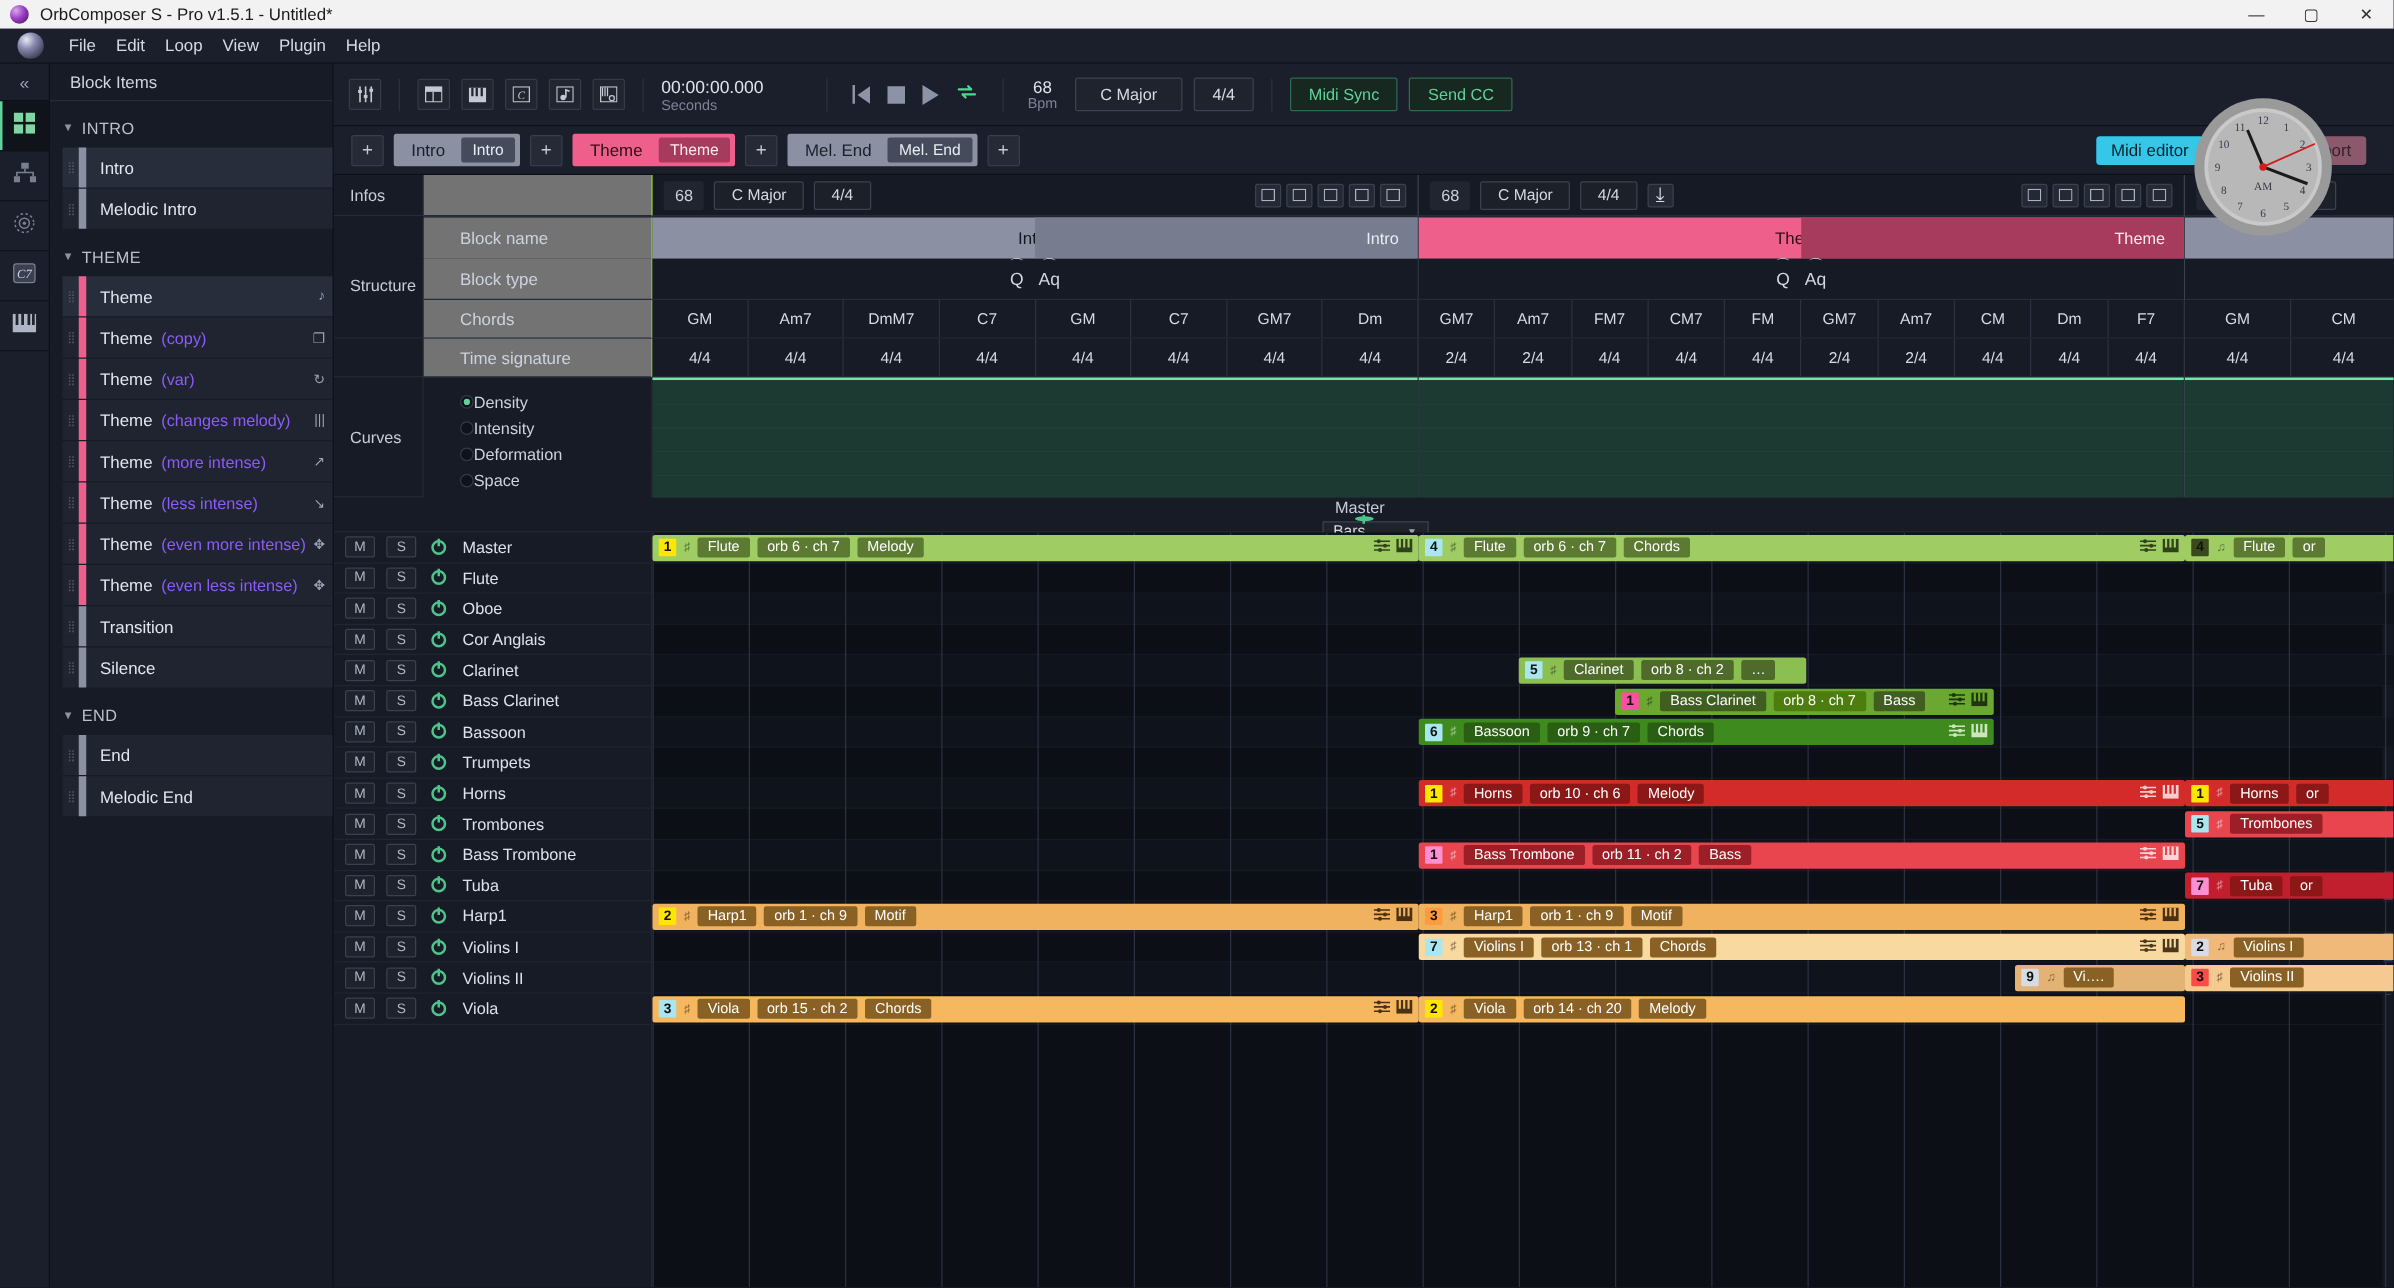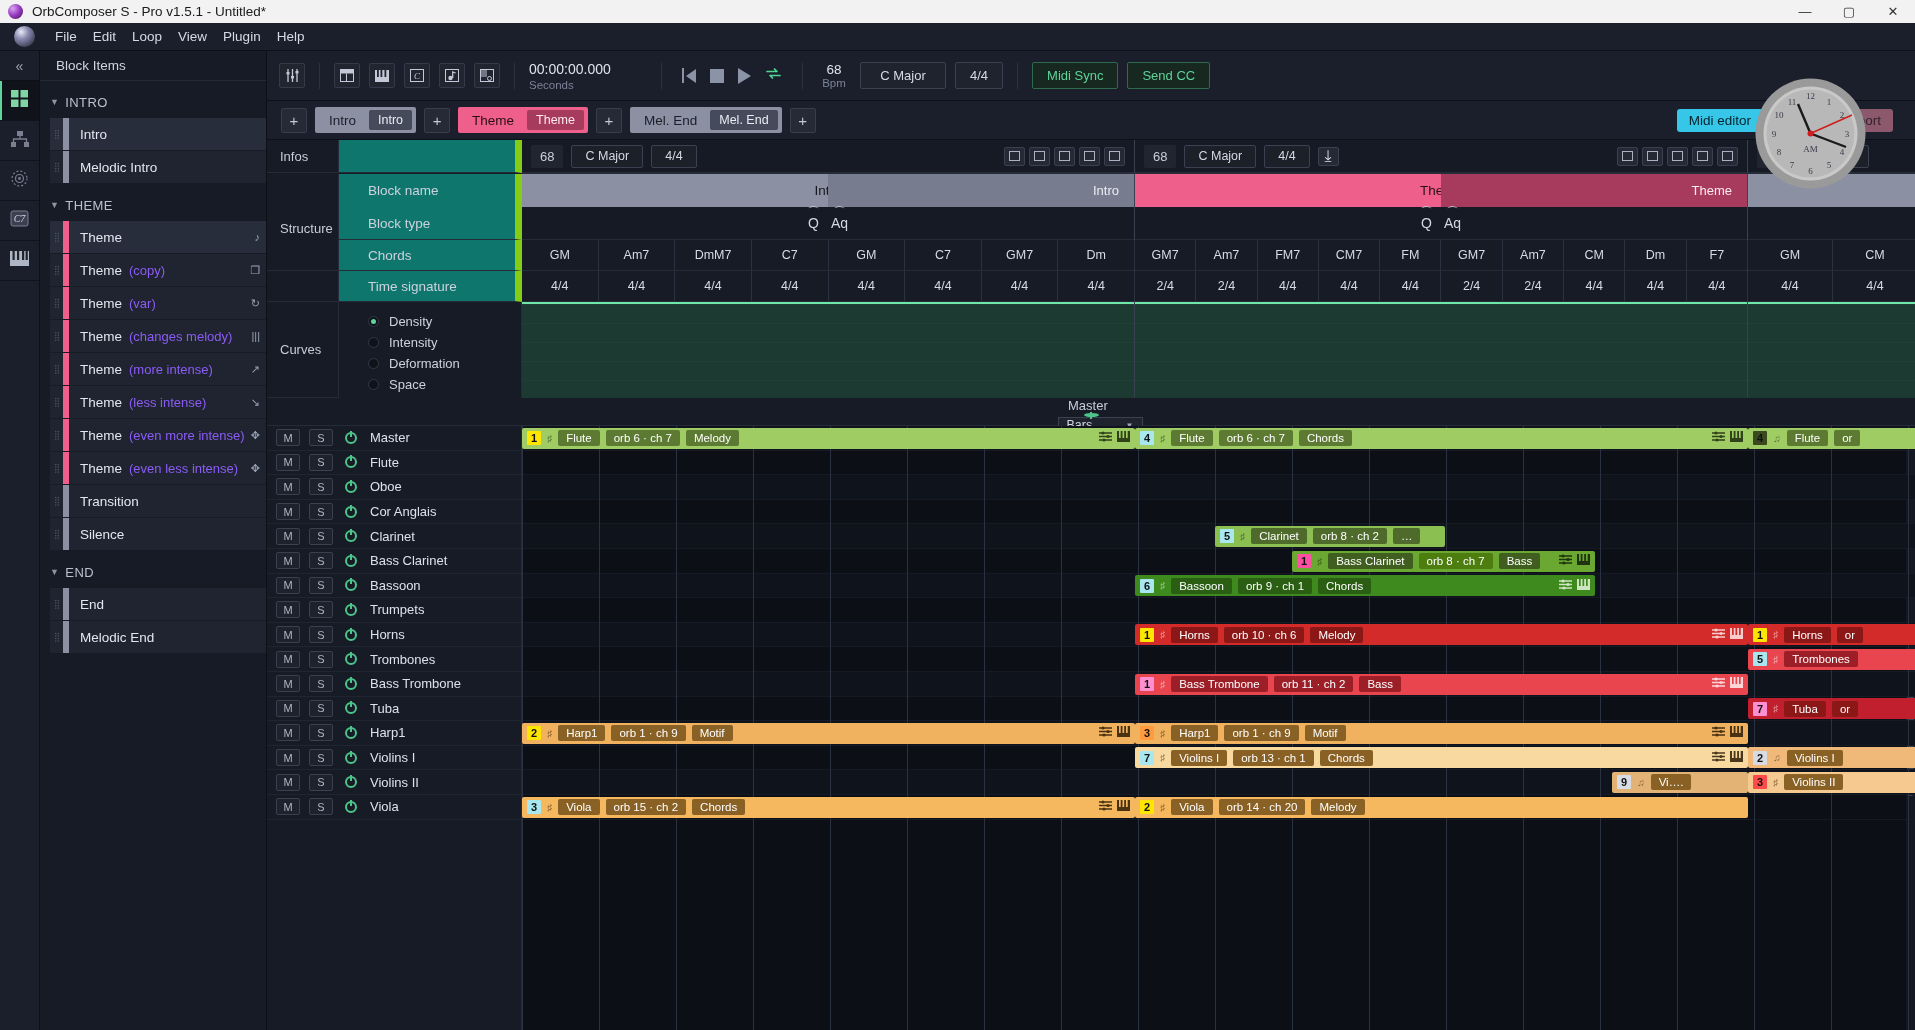--- a/index.html
+++ b/index.html
@@ -75,21 +75,21 @@
     gap:13px; font-size:13.5px; }
   .btab .chip { border-radius:2px; padding:3px 9px; font-size:12.5px; }
   .btab.grey { background:#8b91a3; color:#1a1e28; }
   .btab.grey .chip { background:#454b5b; color:#e9ecf3; }
   .btab.pink { background:#ef5f8b; color:#2a0d17; }
   .btab.pink .chip { background:#a73b5e; color:#ffe9f0; }
   .grid-area { flex:1; display:flex; flex-direction:column; min-height:0; overflow:hidden; }
   .srow { display:flex; }
   .lcol { width:72px; flex:none; background:#171b26; border-right:1px solid #262b38;
     font-size:13px; color:#c6ccd9; display:flex; align-items:center; padding-left:13px; }
-  .lcol2 { width:183px; flex:none; background:#0f766e; border-right:7px solid #84cc16;
+  .lcol2 { width:183px; flex:none; background:#737373; border-right:1px solid #84cc16;
     font-size:13.5px; color:#ccd2de; display:flex; align-items:center; padding-left:29px; }
   .regions { flex:1; display:flex; min-width:0; }
   .region { flex:none; border-right:1px solid #39404f; position:relative; }
   .r1 { width:613px; } .r2 { width:613px; } .r3 { width:170px; }
   .infos-bar { height:33px; display:flex; align-items:center; gap:8px; padding:0 9px;
     border-bottom:1px solid #262b38; }
   .ib-num { font-size:13px; color:#c9cfdb; background:#20252f; padding:4px 9px; border-radius:2px; }
   .ib-pill { border:1px solid #3b4150; background:#1b2029; border-radius:2px; height:23px;
     display:flex; align-items:center; justify-content:center; font-size:12.5px; padding:0 13px;
     color:#d4d9e4; }
@@ -108,21 +108,21 @@
     border-bottom:1px solid #262b38; background:#161a24; }
   .btype span { font-size:14px; color:#d2d7e2; position:relative; }
   .btype span::before { content:"⌒"; position:absolute; top:-11px; left:50%;
     transform:translateX(-50%); font-size:12px; color:#d2d7e2; }
   .cellrow { height:31px; display:flex; border-bottom:1px solid #262b38; background:#171b26; }
   .cell { border-right:1px solid #2b3140; display:flex; align-items:center; justify-content:center;
     font-size:12.5px; color:#d6dbe5; flex:none; }
   .curves { height:96px; display:flex; }
   .cv-opts { width:183px; flex:none; background:#171b26; border-right:1px solid #262b38;
     padding:9px 0 0 29px; }
-  .cv-opt { display:flex; align-items:center; gap:10px; height:21px; font-size:13px; color:#ccd2de; }
+  .cv-opt { display:flex; align-items:center; height:21px; font-size:13px; color:#ccd2de; }
   .dot { width:11px;height:11px;border-radius:50%;background:#0f1219;border:1px solid #333949;
     flex:none; display:flex; align-items:center; justify-content:center; }
   .dot.on::after { content:""; width:5px;height:5px;border-radius:50%;background:#5fd39a; }
   .cv-plot { flex:1; background:#15202a; border-top:2px solid #6ee7a8; position:relative; }
   .cv-plot.fill { background:
     repeating-linear-gradient(to bottom, rgba(255,255,255,.025) 0 1px, transparent 1px 19px),
     #1c3a31; }
   .master { height:28px; display:flex; align-items:center; background:#171b26;
     border-bottom:1px solid #262b38;flex-direction:column; }
   .m-lab { width:72px; padding-left:13px; font-size:13px; color:#c6ccd9; }
@@ -929,21 +929,21 @@
                     <rect x="2" y="0" width="1.7" height="7" fill="#6aa832"></rect>
                     <rect x="5.5" y="0" width="1.7" height="7" fill="#6aa832"></rect>
                     <rect x="9" y="0" width="1.7" height="7" fill="#6aa832"></rect>
                   </svg></span>
               </span>
             </div>
             <div class="clip" style="left: 613px; width: 460px; background: rgb(63, 138, 30); color: rgb(233, 245, 221); top: 149.1px;">
               <span class="cbadge" style="background:#a8e6f0">6</span>
               <span class="cpin">♯</span>
               <span class="ctag" style="background:#2a5e13;color:#fff">Bassoon</span>
-              <span class="ctag" style="background:#2a5e13;color:#fff">orb 9 · ch 1</span>
+              <span class="ctag" style="background:#2a5e13;color:#fff">orb 9 · ch 7</span>
               <span class="ctag" style="background:#2a5e13;color:#fff">Chords</span>
               <span class="cico">
                 <span><svg width="13" height="11" viewBox="0 0 13 11">
                     <path d="M0 2h13M0 5.5h13M0 9h13" stroke="currentColor" stroke-width="1.3"></path>
                     <circle cx="4" cy="2" r="1.6" fill="currentColor"></circle>
                     <circle cx="9" cy="5.5" r="1.6" fill="currentColor"></circle>
                     <circle cx="5" cy="9" r="1.6" fill="currentColor"></circle>
                   </svg></span>
                 <span><svg width="13" height="11" viewBox="0 0 13 11">
                     <rect width="13" height="11" fill="currentColor"></rect>

